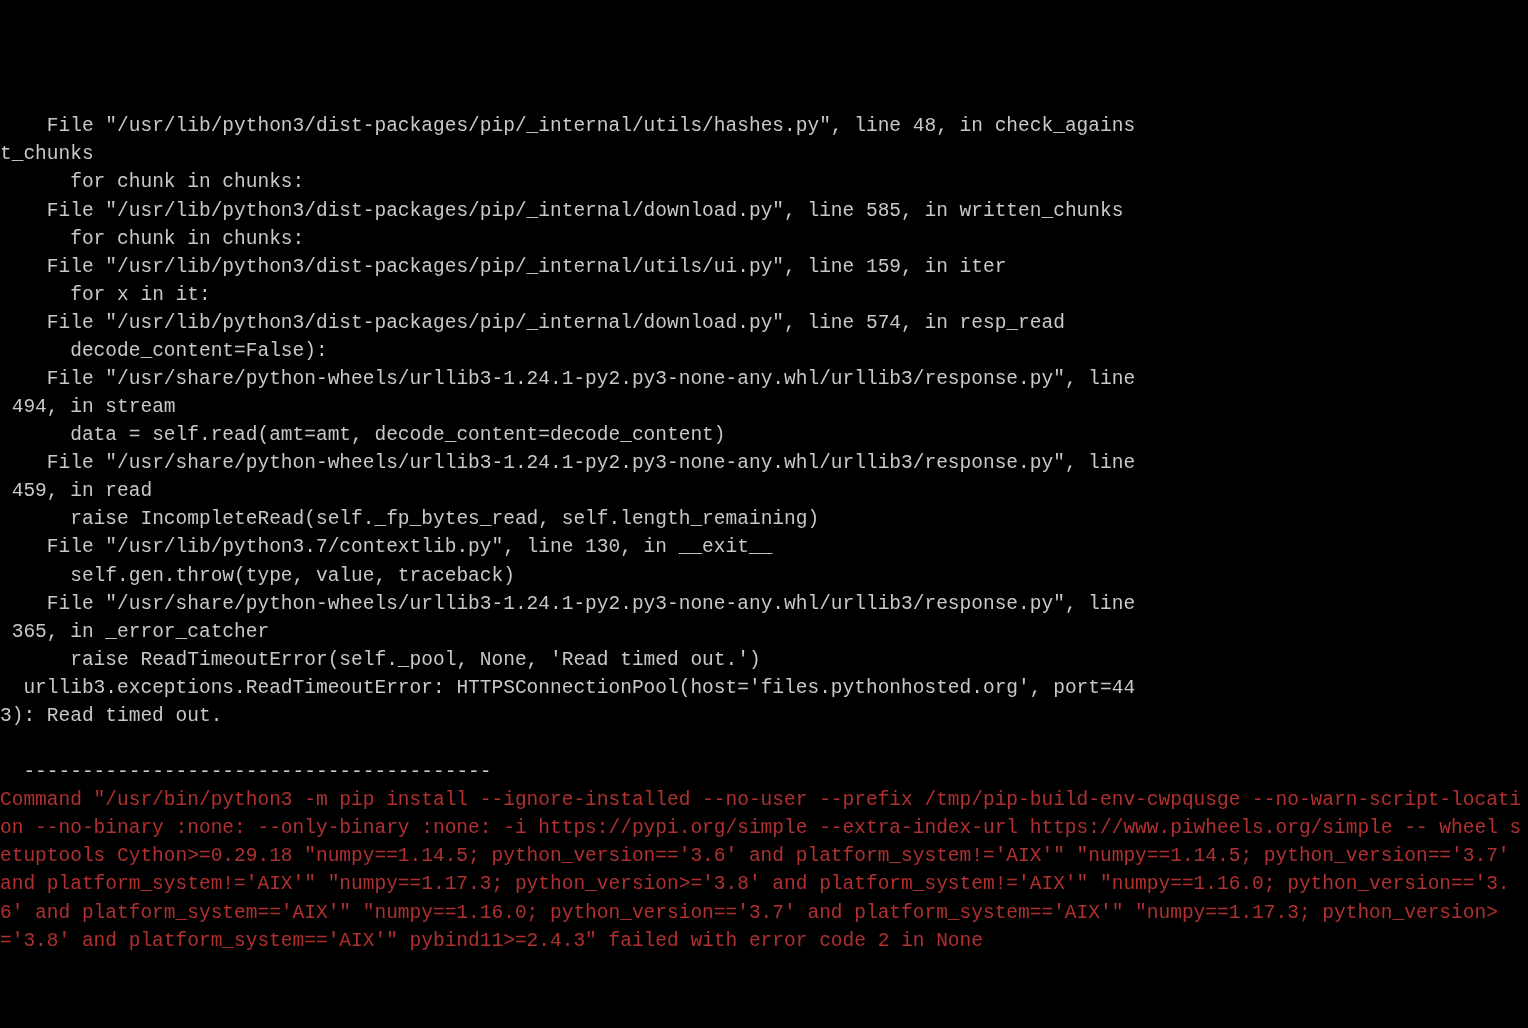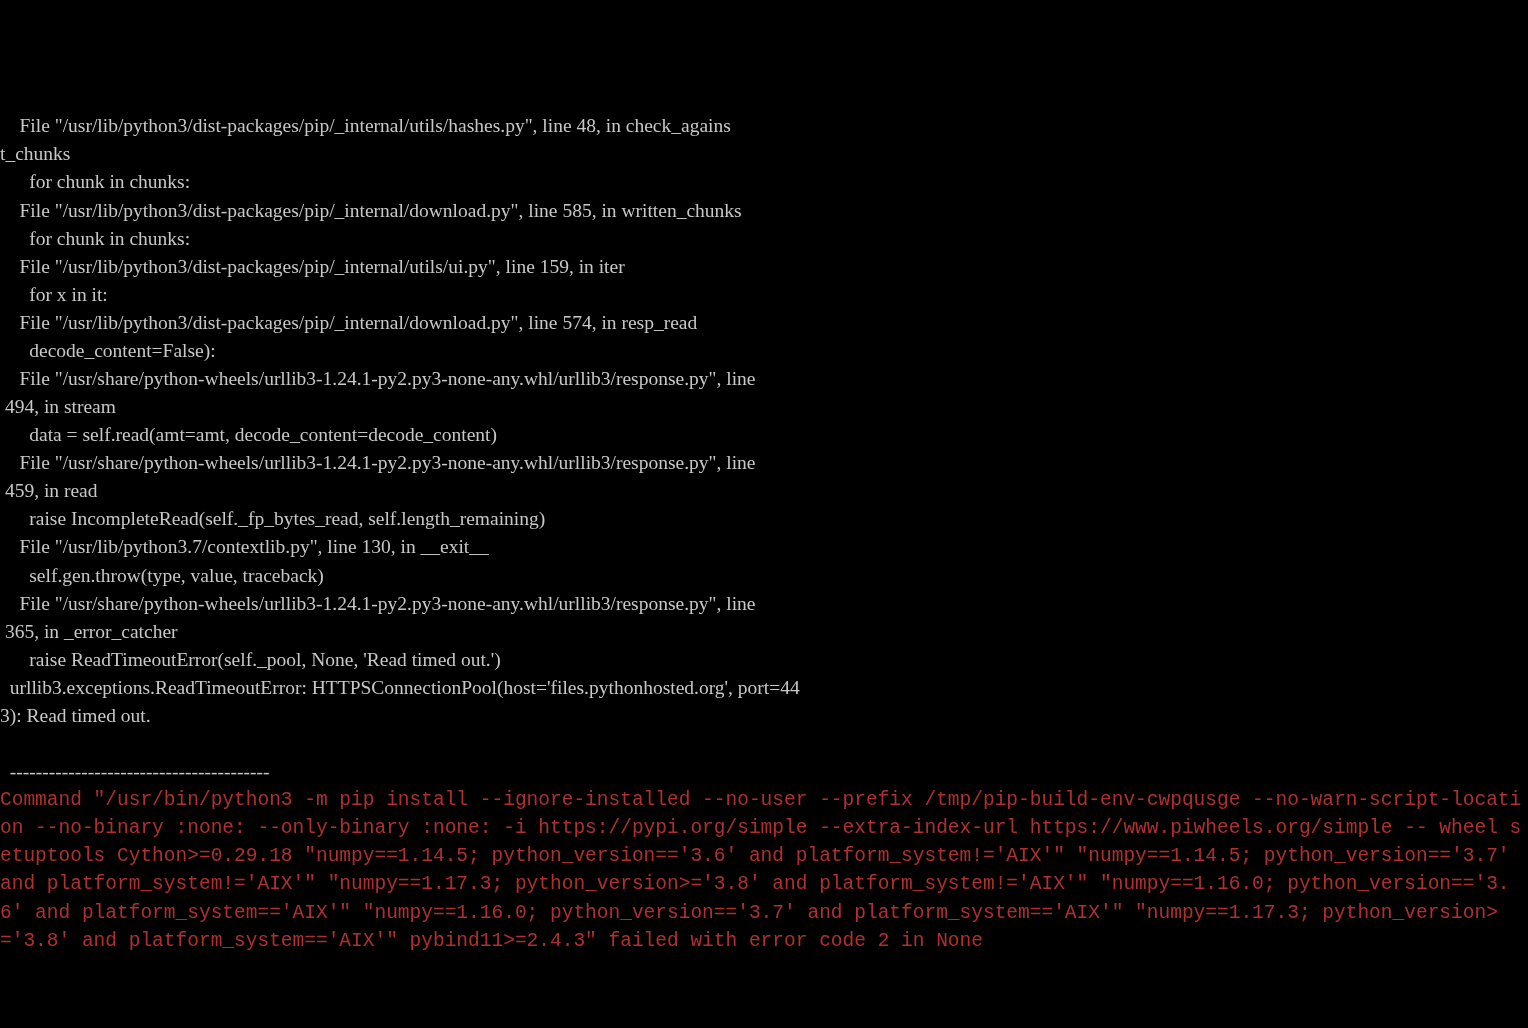--- a/index.html
+++ b/index.html
@@ -19,21 +19,20 @@
       width: 1528px;
       height: 1028px;
     }
     .terminal {
       width: 100%;
       height: 100%;
       padding: 0;
     }
     .line {
       display: block;
-      font-family: Liberation Serif, serif;
     }
     .error {
       color: #b03030;
     }
     .normal {
       color: #c8c8c8;
     }
   </style>
 </head>
 <body>

